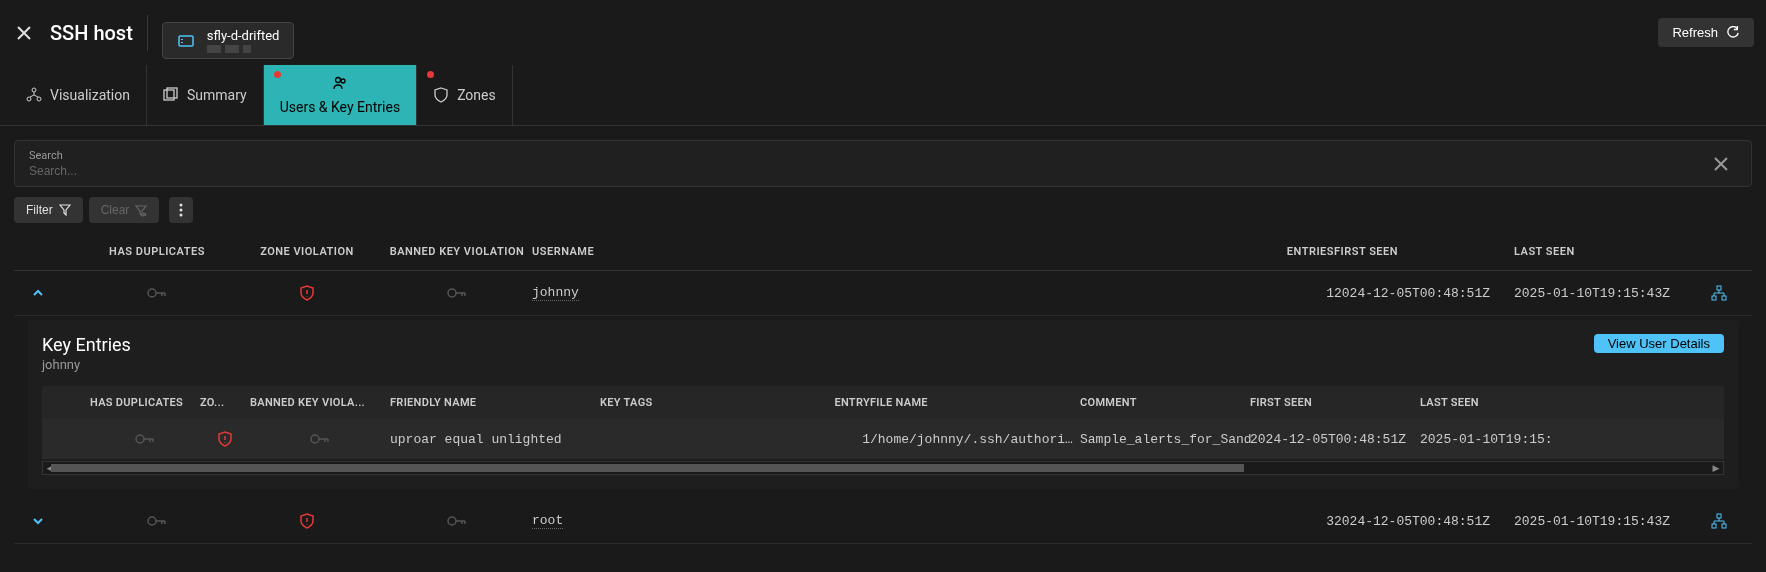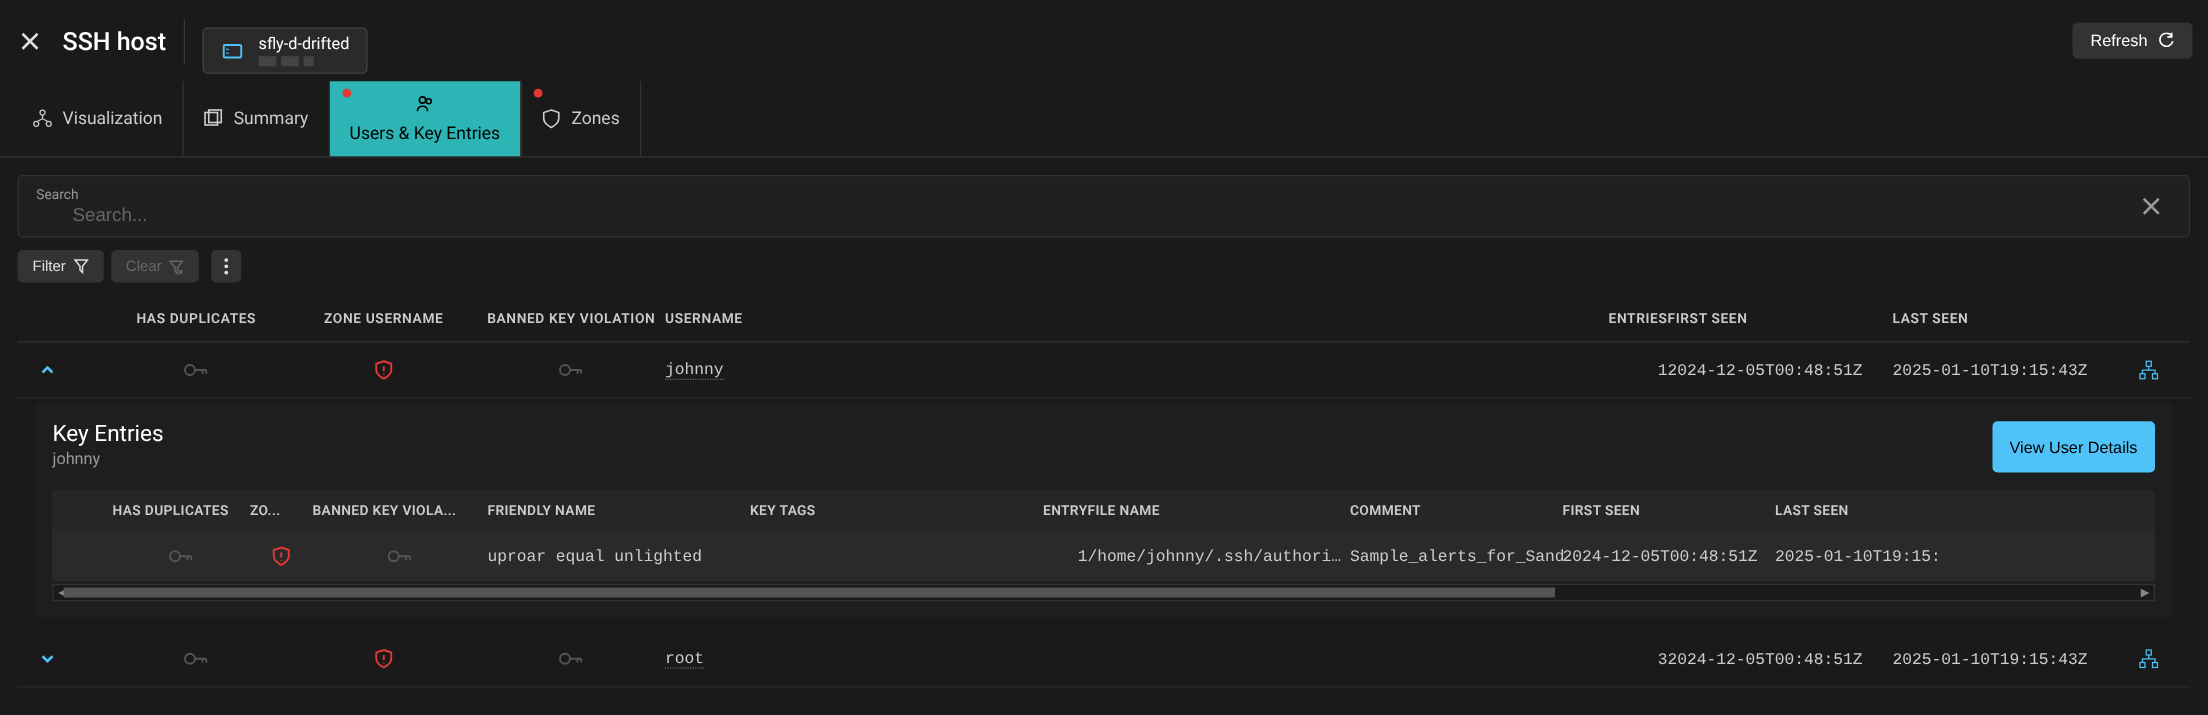--- a/index.html
+++ b/index.html
@@ -140,24 +140,23 @@
     }
     .search-label {
       font-size: 11px;
       color: #999;
       margin-bottom: 2px;
     }
     .search-input {
       background: transparent;
       border: none;
       color: #fff;
-      font-size: 15px;
+      font-size: 12px;
       outline: none;
       width: 100%;
-      margin-left: 29px;
     }
     .search-input::placeholder {
       color: #666;
     }
     .search-close {
       color: #999;
       font-size: 18px;
       cursor: pointer;
       padding: 4px 8px;
     }
@@ -267,21 +266,21 @@
     }
     .detail-sub {
       font-size: 13px;
       color: #999;
       margin-top: 2px;
     }
     .view-btn {
       background: #4fc3f7;
       color: #000;
       border: none;
-      padding: 13px 14px;
+      padding: 2px 14px;
       border-radius: 4px;
       font-size: 13px;
       font-weight: 500;
       cursor: pointer;
     }
     .subtable {
       margin-top: 14px;
       background: #262626;
       border-radius: 2px;
     }
@@ -442,21 +441,21 @@
           <circle cx="2" cy="7" r="1.5" fill="currentColor"></circle>
           <circle cx="2" cy="12" r="1.5" fill="currentColor"></circle>
         </svg>
     </button>
   </div>
 
   <div class="table">
     <div class="table-header">
       <div class="cell"></div>
       <div class="cell center">HAS DUPLICATES</div>
-      <div class="cell center">ZONE USERNAME</div>
+      <div class="cell center">ZONE VIOLATION</div>
       <div class="cell center">BANNED KEY VIOLATION</div>
       <div class="cell">USERNAME</div>
       <div class="cell right">ENTRIES</div>
       <div class="cell">FIRST SEEN</div>
       <div class="cell">LAST SEEN</div>
       <div class="cell"></div>
     </div>
 
     <div class="table-row">
       <div class="cell chev">

